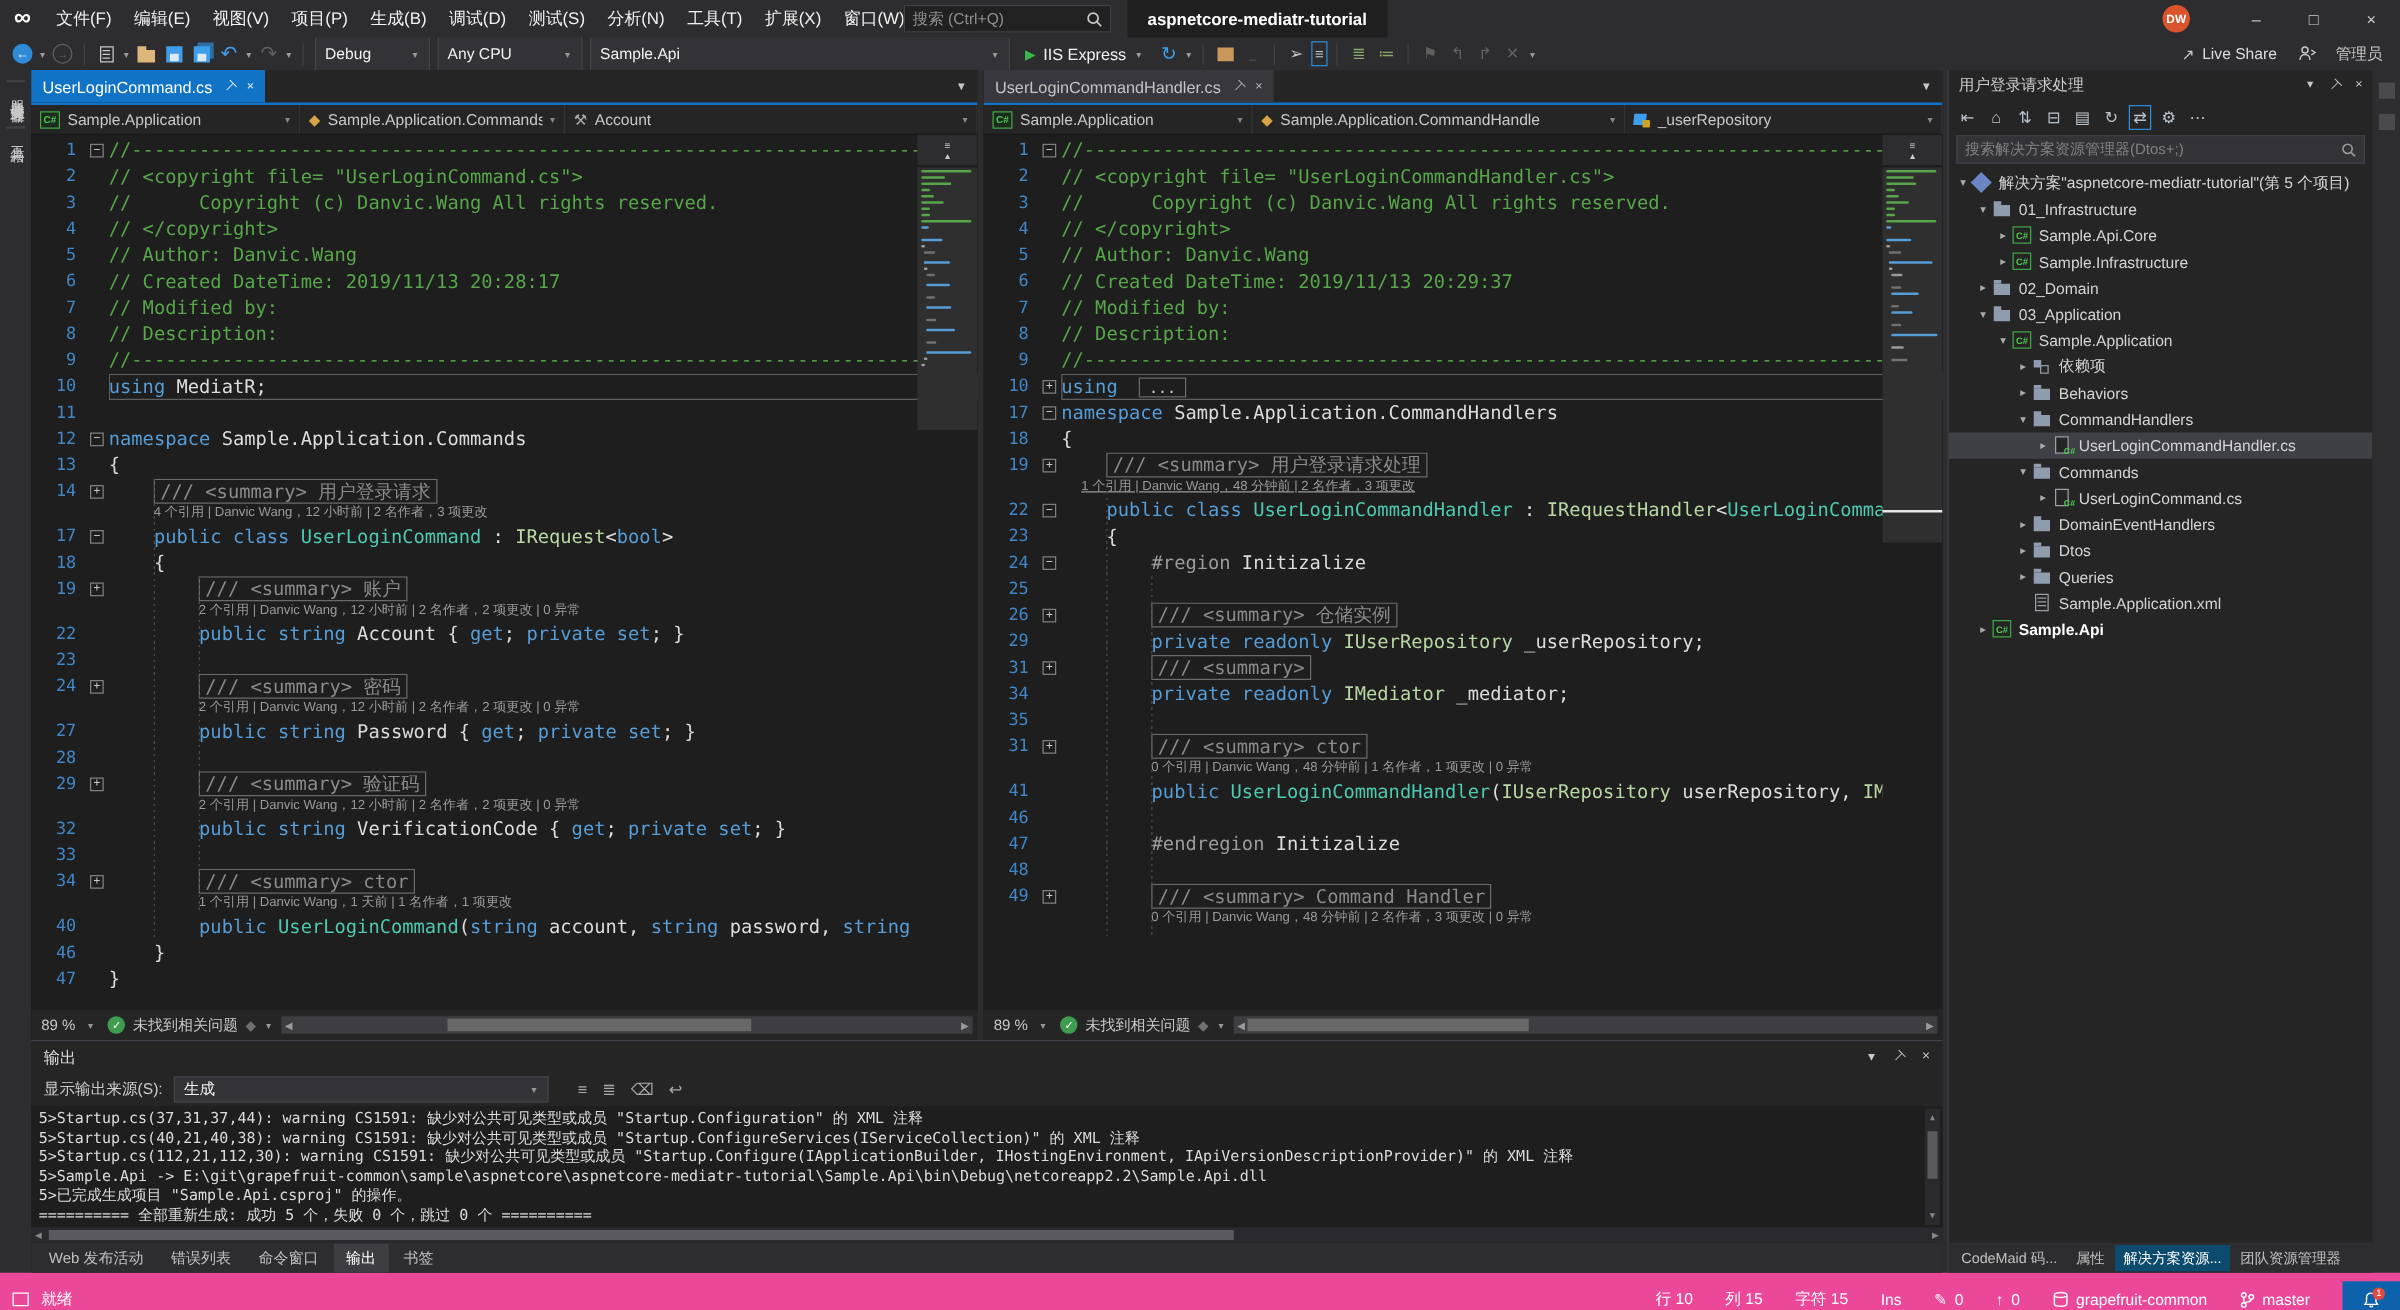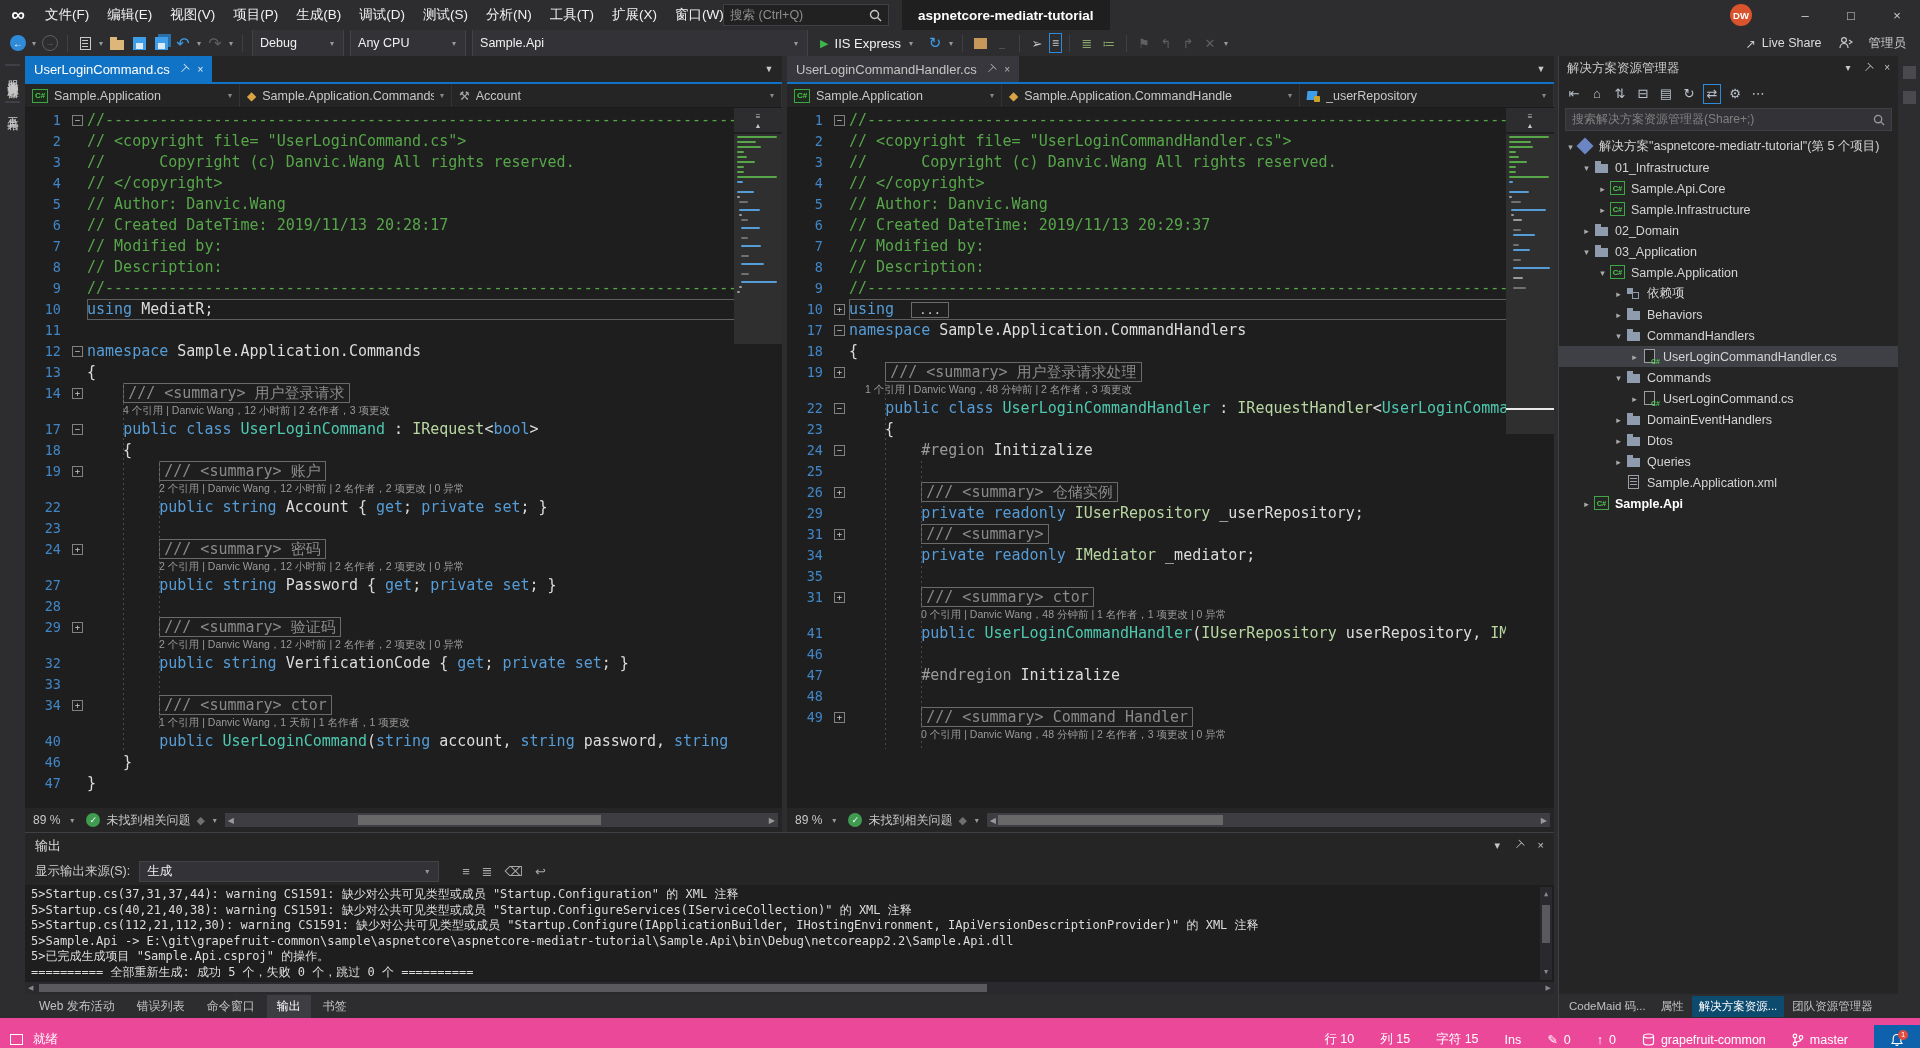--- a/index.html
+++ b/index.html
@@ -652,21 +652,21 @@
                   <span class="foldc"></span>
                   <span class="ltext"><span class="tk-pl">{</span></span>
                 </div>
                 <div class="code-line">
                   <span class="lnum">19</span>
                   <span class="foldc">
                     <span class="fbox">+</span>
                   </span>
                   <span class="ltext"><span class="tk-pl">    </span><span class="tk-doc">/// &lt;summary&gt; 用户登录请求处理</span></span>
                 </div>
-                <div class="codelens" style="padding-left: 78px;">1 个引用 | Danvic Wang，48 分钟前 | 2 名作者，3 项更改</div>
+                <div class="codelens" style="padding-left: 78px; text-decoration: underline;">1 个引用 | Danvic Wang，48 分钟前 | 2 名作者，3 项更改</div>
                 <div class="code-line">
                   <span class="lnum">22</span>
                   <span class="foldc">
                     <span class="fbox">−</span>
                   </span>
                   <span class="ltext"><span class="tk-pl">    </span><span class="tk-kw">public class </span><span class="tk-cls">UserLoginCommandHandler</span><span class="tk-pl"> : </span><span class="tk-intf">IRequestHandler</span><span class="tk-pl">&lt;</span><span class="tk-cls">UserLoginCommand</span><span class="tk-pl">, </span><span class="tk-kw">bool</span></span>
                 </div>
                 <div class="code-line">
                   <span class="lnum">23</span>
                   <span class="foldc"></span>
@@ -851,40 +851,40 @@
           <span class="btab">命令窗口</span>
           <span class="btab act">输出</span>
           <span class="btab">书签</span>
         </div>
     </div>
 
     <div class="sesplit"></div>
 
     <div class="solexp">
       <div class="se-title">
-        <span>解决方案资源管理器</span>
+        <span>用户登录请求处理</span>
         <span class="se-ticons">
           <span>▾</span>
           <span class="pinrot">⊤</span>
           <span>×</span>
         </span>
       </div>
       <div class="se-toolbar" id="setoolbar">
           <span class="se-tbi">⇤</span>
           <span class="se-tbi">⌂</span>
           <span class="se-tbi">⇅</span>
           <span class="se-tbi">⊟</span>
           <span class="se-tbi">▤</span>
           <span class="se-tbi">↻</span>
           <span class="se-tbi boxed">⇄</span>
           <span class="se-tbi">⚙</span>
           <span class="se-tbi">⋯</span>
         </div>
       <div class="se-search">
-        <span>搜索解决方案资源管理器(Share+;)</span>
+        <span>搜索解决方案资源管理器(Dtos+;)</span>
         <svg class="lineico" width="12" height="12" viewBox="0 0 13 13">
             <circle cx="5.5" cy="5.5" r="4" fill="none" stroke="#999" stroke-width="1.4"></circle>
             <line x1="8.5" y1="8.5" x2="12" y2="12" stroke="#999" stroke-width="1.4"></line>
           </svg>
       </div>
       <div class="se-tree" id="setree">
           <div class="trow" style="padding-left: 4px;">
             <span class="texp">▾</span>
             <span class="tico">
               <span class="sln"></span>

